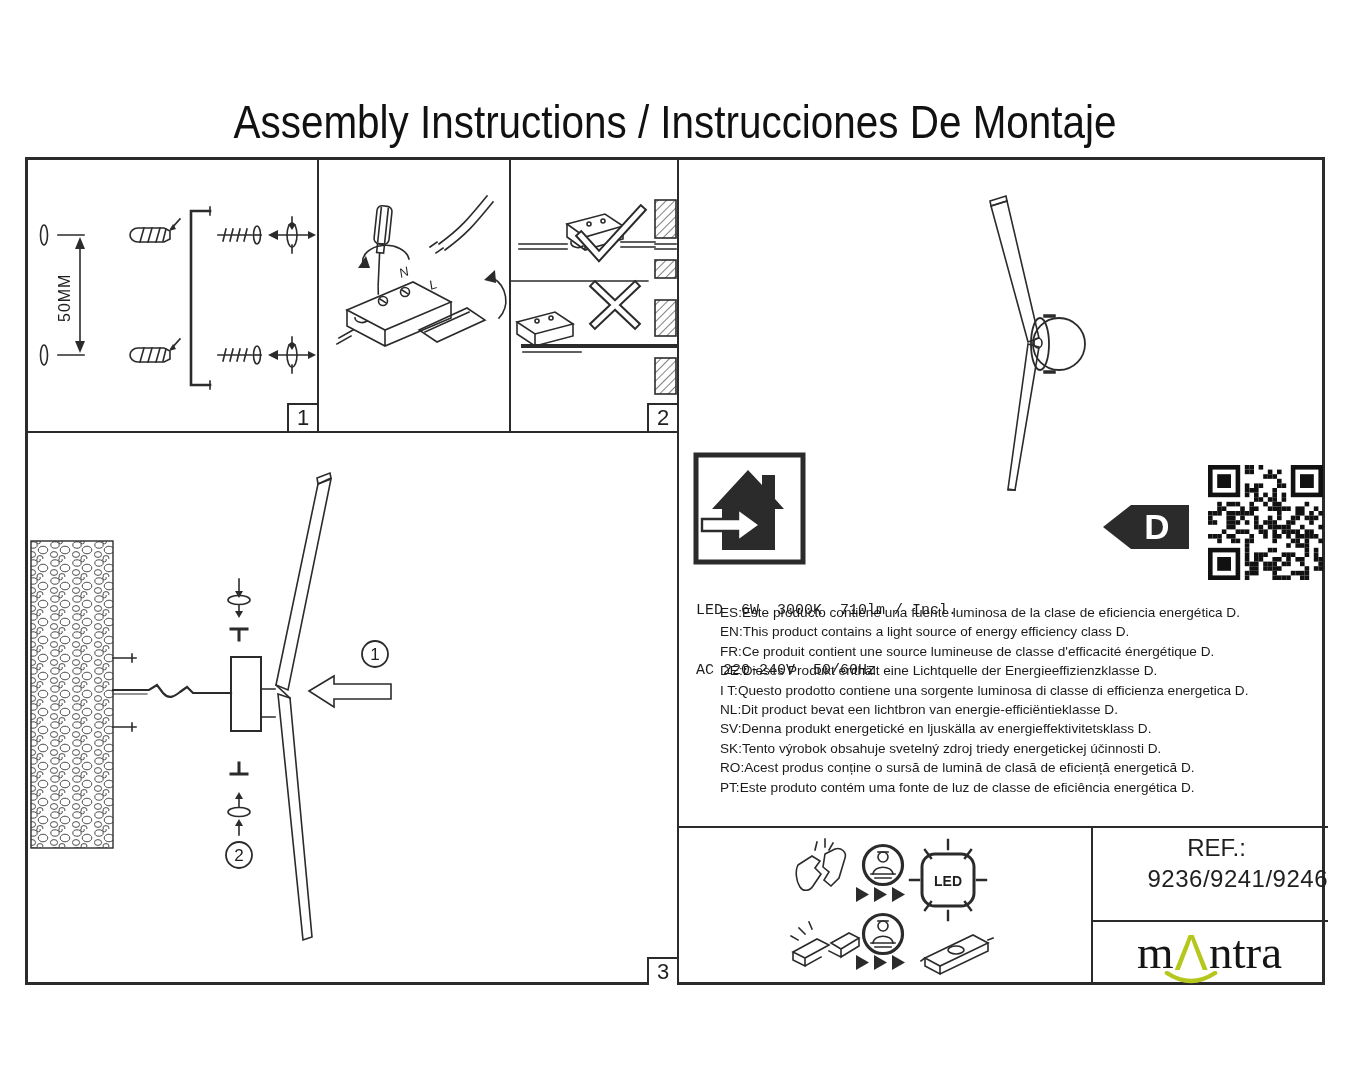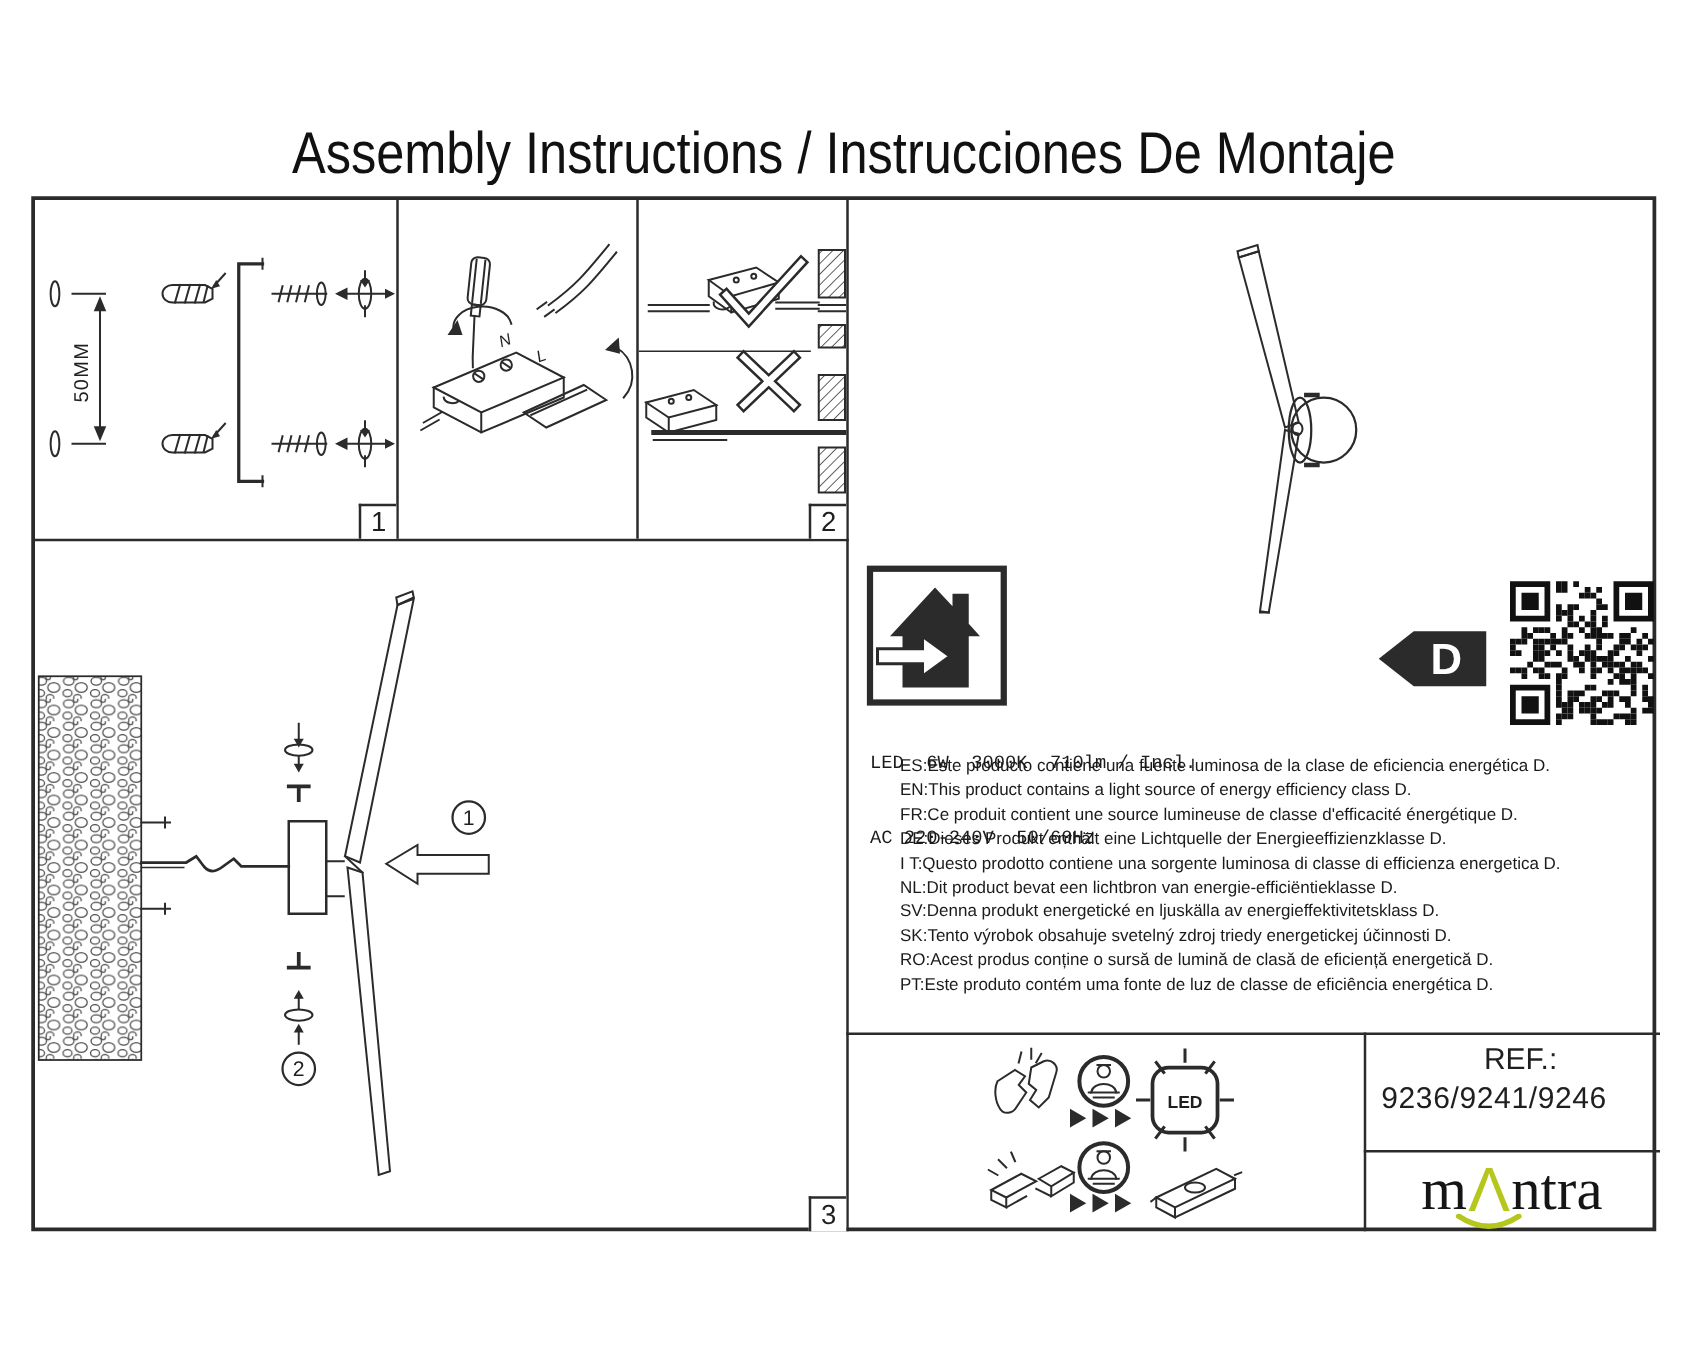--- a/index.html
+++ b/index.html
@@ -21,21 +21,21 @@
   .art{position:absolute;}
   .lines{fill:none;stroke:#2b2b2b;stroke-width:1.6;stroke-linecap:square;stroke-linejoin:miter;}
   .thick{stroke-width:2.6;}
   .fillk{fill:#2b2b2b;stroke:none;}
   .svgtxt{fill:#1f1f1f;stroke:none;font-family:"Liberation Sans",sans-serif;}
   .spec{position:absolute;left:668px;top:401px;font-size:15px;line-height:20px;white-space:pre;color:#1b1b1b;font-family:Liberation Mono, monospace;}
   .langs{position:absolute;left:692px;top:443px;width:628px;}
   .lang-line{font-size:13.6px;line-height:19.4px;white-space:nowrap;color:#1b1b1b;}
   .refbox{position:absolute;left:1063px;top:666px;width:237px;height:94px;box-sizing:border-box;padding:7px 0 0 14px;}
   .reflabel{font-size:24px;line-height:30px;text-align:center;}
-  .refvalue{font-size:24px;line-height:32px;letter-spacing:.5px;}
+  .refvalue{font-size:24px;line-height:32px;letter-spacing:.5px;text-align:right;}
   .brandbox{position:absolute;left:1063px;top:760px;width:237px;height:65px;display:flex;align-items:center;justify-content:center;}
   .brand{font-family:"Liberation Serif",serif;font-size:47px;color:#151515;display:flex;align-items:baseline;line-height:1;}
   .brand .lamwrap{position:relative;display:inline-block;margin:0 1px;}
   .brand .lam{font-family:"Liberation Sans",sans-serif;font-size:50px;font-weight:400;line-height:.8;position:relative;top:2px;}
   .brand .smile{position:absolute;left:50%;transform:translateX(-50%);bottom:-11px;}
 </style>
 </head>
 <body>
 
 <div class="title">Assembly Instructions / Instrucciones De Montaje</div>

